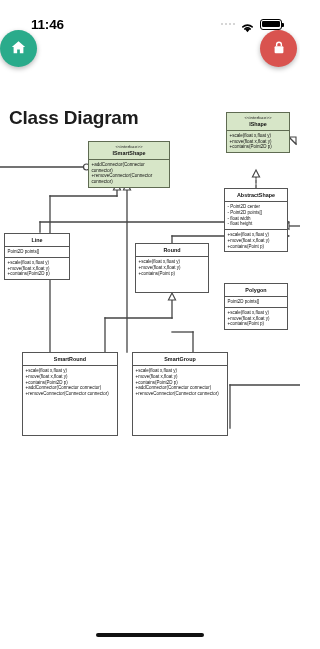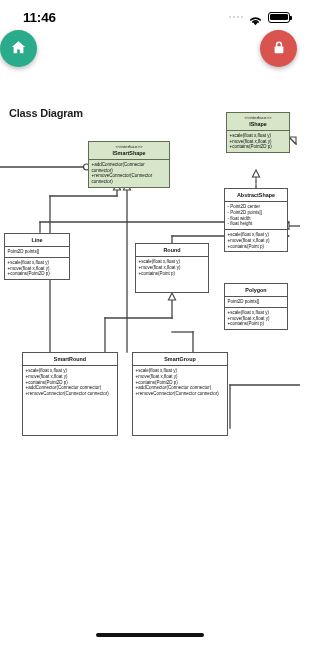--- a/index.html
+++ b/index.html
@@ -6,23 +6,23 @@
   html, body {
     width: 300px; height: 649px;
     background: #ffffff;
     font-family: "Liberation Sans", sans-serif;
     overflow: hidden;
   }
   #root { position: relative; width: 300px; height: 649px; background:#fff; }
 
   
   .statusbar {
-    position: absolute; top: 1px; left: 0; width: 300px; height: 30px;
+    position: absolute; top: 8px; left: 0; width: 300px; height: 30px;
     display: flex; align-items: center; justify-content: space-between;
-    padding: 0 10px;
+    padding: 0 18px;
   }
   .status-time {
     font-size: 13.5px; font-weight: bold; color: #000;
     letter-spacing: -0.2px; margin-left: 13px; margin-top: 2px;
   }
   .status-right { display: flex; align-items: center; gap: 5px; margin-top:2px; }
   .sig-dots { display:flex; gap:1.5px; align-items:flex-end; }
   .sig-dots i { width:2.5px; height:2.5px; background:#c9c9c9; border-radius:50%; display:block; }
   .wifi-ico { width: 15px; height: 11px; position: relative; }
   .batt { width: 22px; height: 11px; border: 1.3px solid #000; border-radius: 3px; position: relative; }
@@ -37,21 +37,21 @@
     position: absolute; width: 37px; height: 37px; border-radius: 50%;
     display: flex; align-items: center; justify-content: center;
     box-shadow: 0 2px 5px rgba(0,0,0,0.28); cursor: pointer; border: none;
   }
   .fab-home { left: 0px; top: 30px; background: #2aab8b; }
   .fab-lock { right: 3px; top: 30px; background: #d9534f; }
 
   
   .page-title {
     position: absolute; left: 9px; top: 107px;
-    font-size: 11px; font-weight: bold; color: #1c1c1c;
+    font-size: 19px; font-weight: bold; color: #1c1c1c;
     letter-spacing: -0.2px;
   }
 
   
   .canvas { position: absolute; left: 0; top: 0; width: 300px; height: 649px; }
   .conn-layer { position: absolute; left:0; top:0; width:300px; height:649px; }
 
   
   .uml {
     position: absolute; background: #ffffff; border: 1px solid #555;

